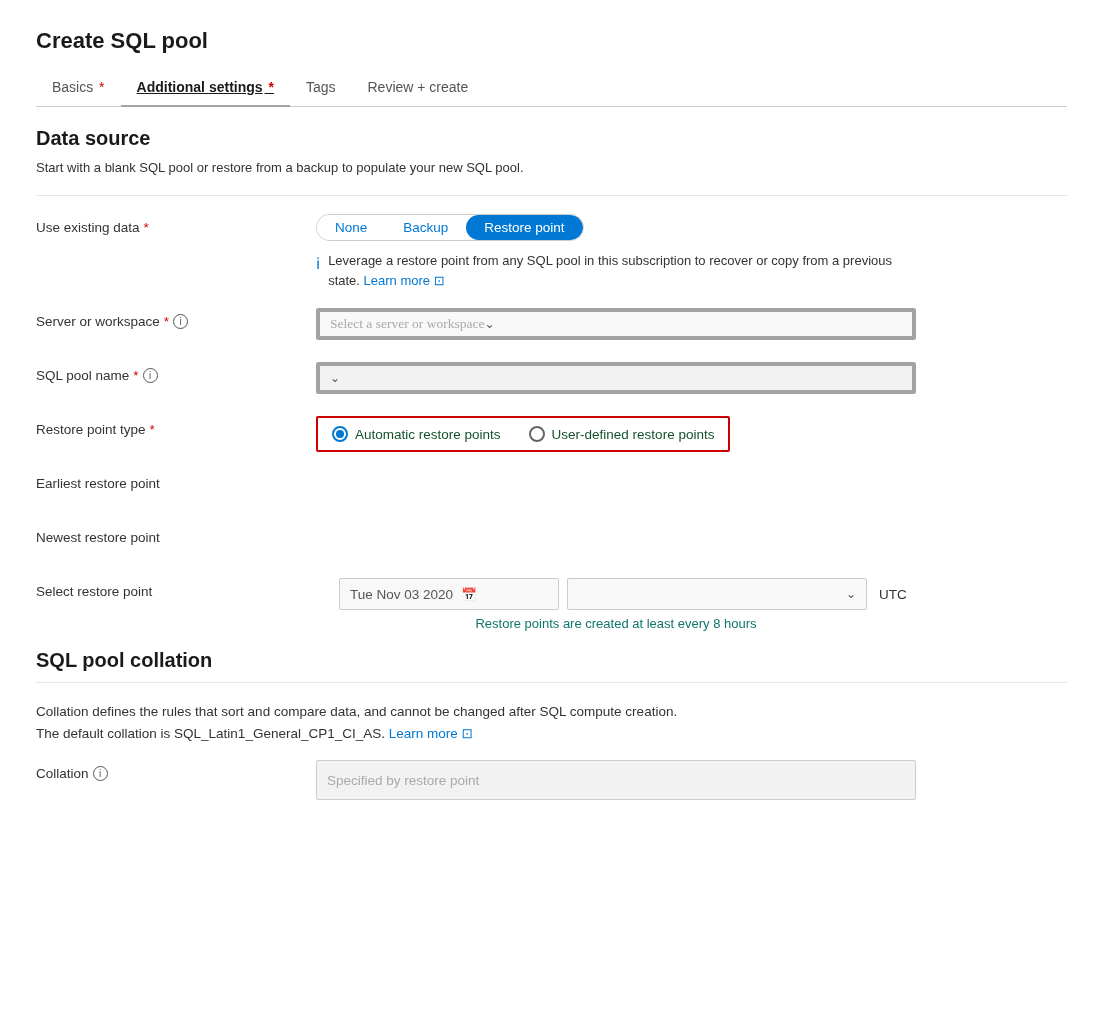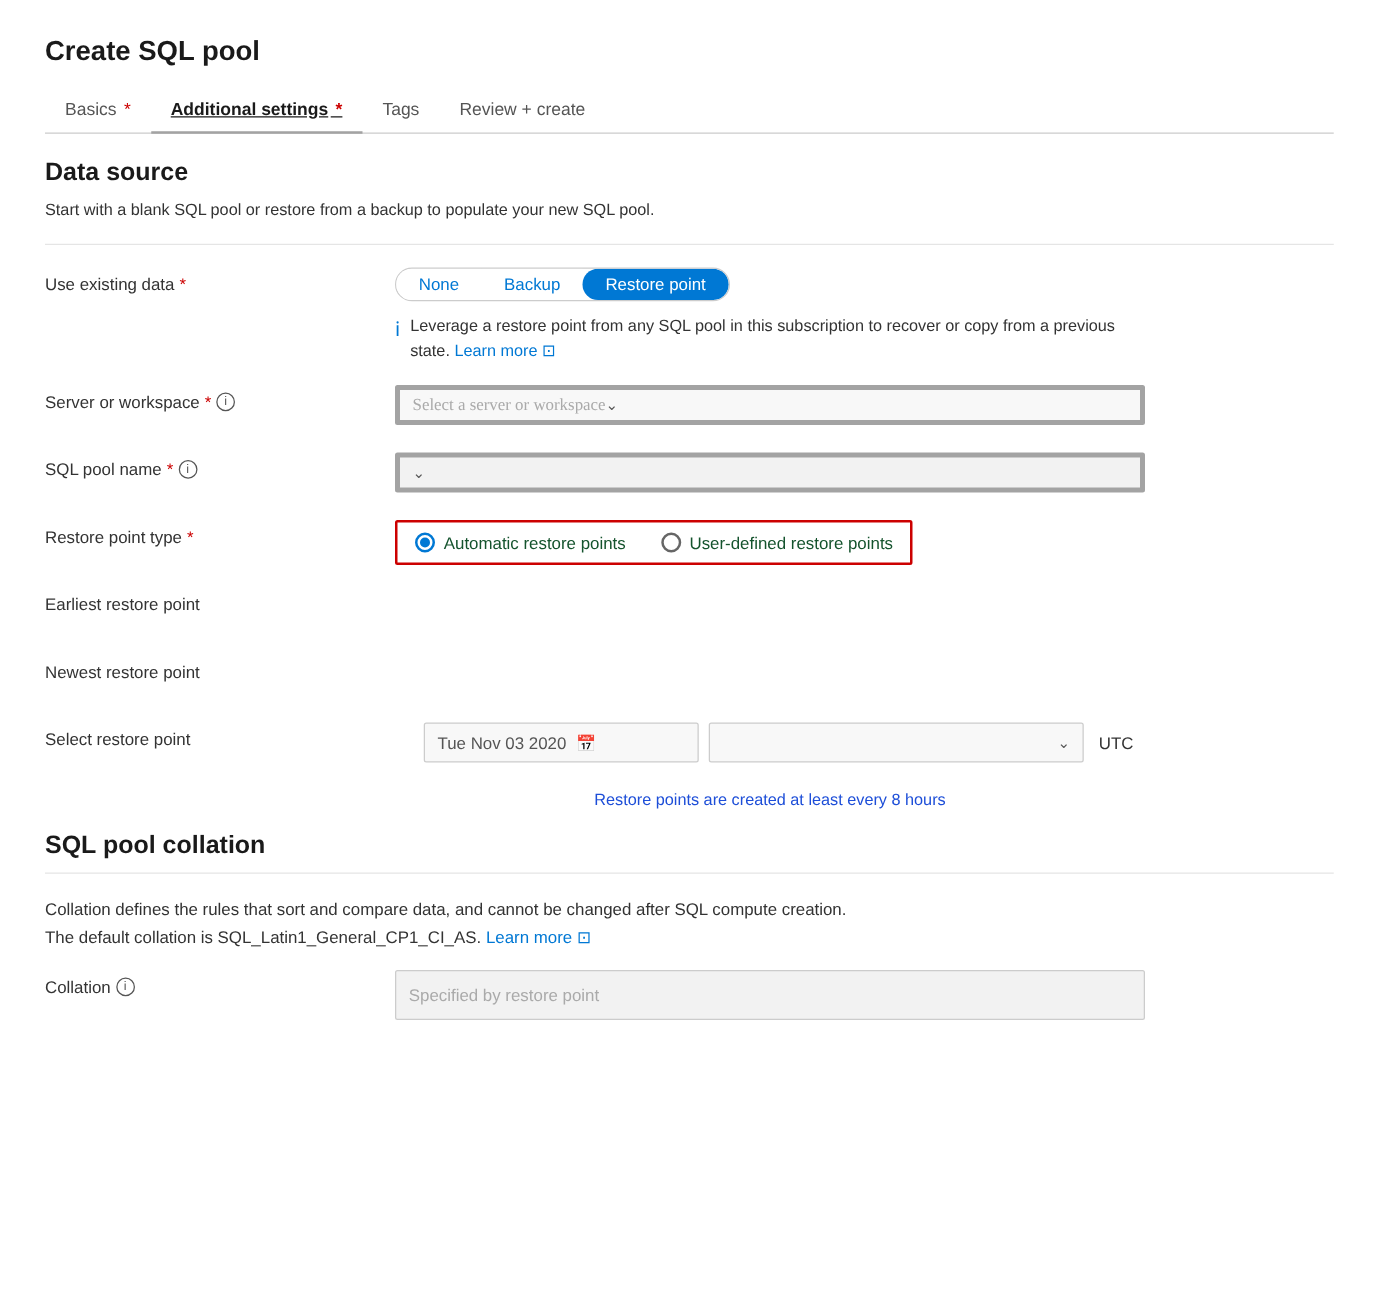--- a/index.html
+++ b/index.html
@@ -223,22 +223,22 @@
       color: #aaa;
       justify-content: space-between;
     }
     .utc-label {
       font-size: 13.5px;
       color: #333;
       margin-left: 4px;
     }
     .restore-hint {
       font-size: 13px;
-      color: #1d4ed8;
-      margin-top: 22px;
+      color: #0f766e;
+      margin-top: 6px;
       margin-left: 0;
       text-align: center;
       max-width: 600px;
     }
     .collation-section {
       margin-top: 12px;
     }
     .collation-desc {
       font-size: 13.5px;
       color: #333;

